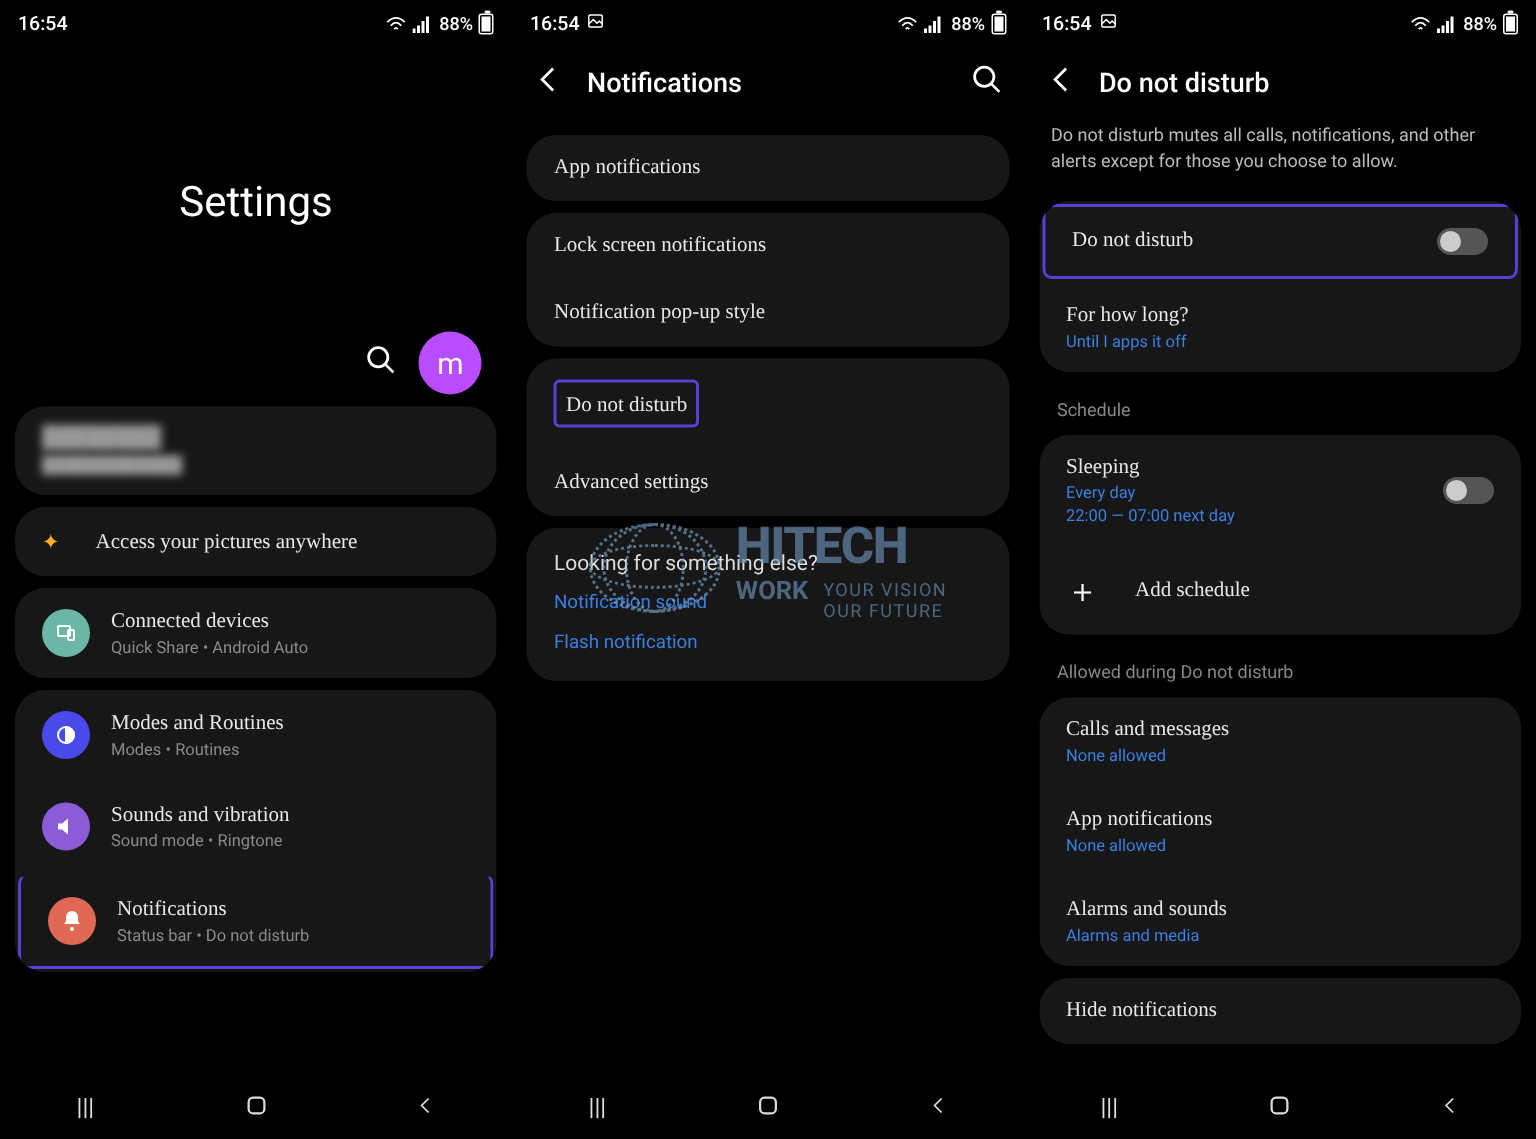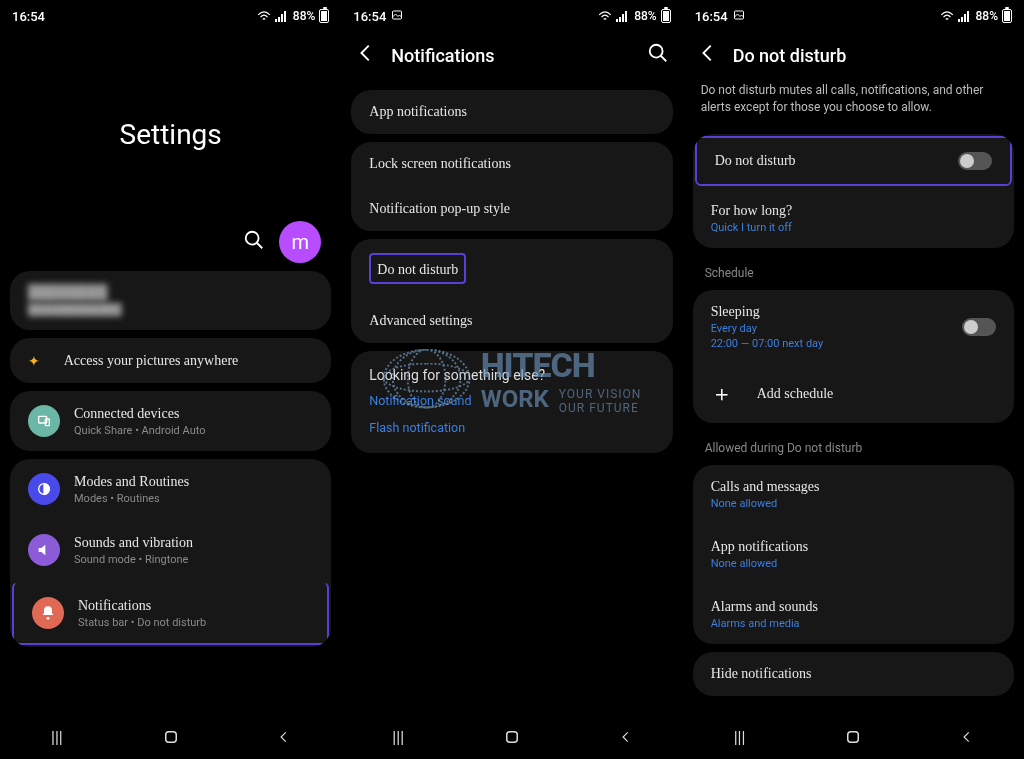--- a/index.html
+++ b/index.html
@@ -295,21 +295,21 @@
 
   <div class="content-scroll">
     <div class="section-group">
       <div class="list-item highlight-row" style="margin:2px;justify-content:space-between">
         <span class="li-title">Do not disturb</span>
         <span class="toggle"></span>
       </div>
       <div class="list-item">
         <div class="li-texts">
           <span class="li-title">For how long?</span>
-          <span class="li-sub-blue">Quick I turn it off</span>
+          <span class="li-sub-blue">Until I apps it off</span>
         </div>
       </div>
     </div>
 
     <div class="section-header">Schedule</div>
     <div class="section-group">
       <div class="list-item" style="justify-content:space-between">
         <div class="li-texts">
           <span class="li-title">Sleeping</span>
           <span class="li-sub-blue">Every day</span>
@@ -368,17 +368,17 @@
 <div class="watermark">
   <div class="wm-globe">
     <span style="width:88px;height:60px;left:0;top:4px"></span>
     <span style="width:70px;height:60px;left:9px;top:4px"></span>
     <span style="width:40px;height:60px;left:24px;top:4px"></span>
     <span style="width:88px;height:30px;left:0;top:18px"></span>
   </div>
   <div class="wm-text">
     <div class="wm-brand"><span>HITECH</span></div>
     <div style="display:flex;gap:10px;align-items:flex-start">
-      <span style="font-size:24px;font-weight:700">WORK</span>
+      <span style="font-size:17px;font-weight:700">WORK</span>
       <span class="wm-tag"><span>YOUR VISION</span><br><span>OUR FUTURE</span></span>
     </div>
   </div>
 </div>
 
 </body></html>

